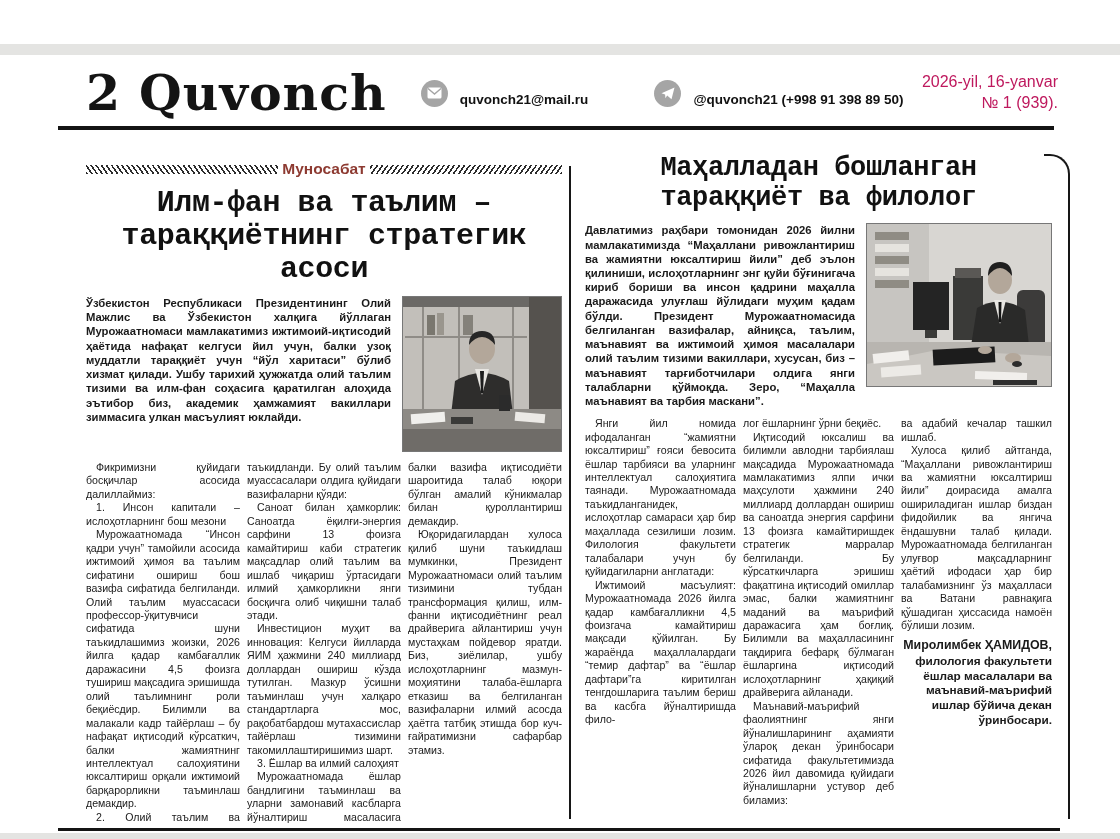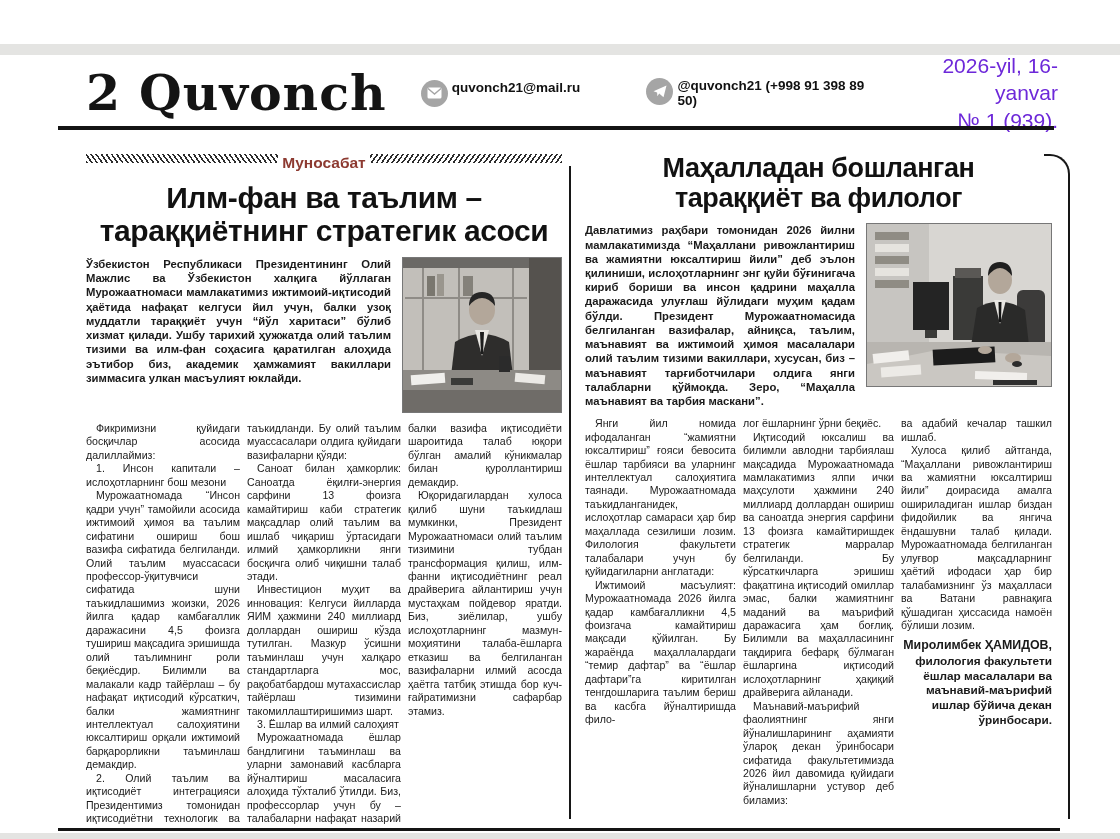--- a/index.html
+++ b/index.html
@@ -5,43 +5,43 @@
   html,body{margin:0;padding:0;background:#ffffff;}
   .page{position:relative;width:1120px;height:839px;background:#fff;overflow:hidden;
         font-family:"Liberation Sans",sans-serif;color:#1a1a1a;}
   
   .strip-top{position:absolute;top:44px;left:0;right:0;height:11px;background:#e4e4e2;}
   .strip-bottom{position:absolute;bottom:0;left:0;right:0;height:6px;background:#e4e4e2;}
   
   .hdr{position:absolute;top:60px;left:86px;right:62px;height:66px;display:flex;align-items:center;}
   .masthead{display:flex;align-items:baseline;gap:18px;font-family:"DejaVu Serif",serif;
             font-weight:bold;font-size:49px;letter-spacing:1px;color:#141414;line-height:1;}
-  .contact{display:flex;align-items:flex-start;gap:4px;font-weight:bold;font-size:13.5px;color:#111;}
+  .contact{display:flex;align-items:flex-end;gap:12px;font-weight:bold;font-size:13.5px;color:#111;}
   .contact.email{margin-left:34px;}
   .contact.tg{margin-left:66px;}
   .cicon{width:27px;height:27px;border-radius:50%;background:#a5a5a5;display:flex;
          align-items:center;justify-content:center;flex:none;}
-  .dateblock{margin-left:auto;text-align:right;font-size:21px;line-height:1.3;color:#6d28d9;}
+  .dateblock{margin-left:auto;text-align:right;font-size:16px;line-height:1.3;color:#be185d;}
   .hdr-rule{position:absolute;top:126px;left:58px;right:66px;height:4px;background:#141414;}
   
   .main{position:absolute;top:150px;left:86px;right:50px;bottom:14px;display:flex;}
   .art{display:flex;flex-direction:column;min-height:0;}
   .art.left{width:476px;flex:none;}
   .art.right{flex:1;position:relative;padding:0 18px 0 6px;}
   .divider-v{width:2px;background:#171717;margin:16px 8px 6px 7px;flex:none;}
   .right-corner{position:absolute;top:4px;right:0;bottom:6px;width:24px;
     border-top:2px solid #171717;border-right:2px solid #171717;border-top-right-radius:20px;}
   
-  .section-row{display:flex;gap:4px;margin-top:4px;}
+  .section-row{display:flex;align-items:center;gap:4px;margin-top:10px;}
   .hatch{flex:1;height:9px;}
   .hatch.l{background:repeating-linear-gradient(55deg,#2c2c2c 0 1.6px,transparent 1.6px 4.2px);}
   .hatch.r{background:repeating-linear-gradient(-55deg,#2c2c2c 0 1.6px,transparent 1.6px 4.2px);}
   .section-label{font-weight:bold;font-size:15.5px;color:#8d3a31;}
   
-  .headline{font-weight:bold;text-align:center;color:#111;margin:9px 0 8px;line-height:1.1;letter-spacing:-0.4px;}
+  .headline{font-weight:bold;text-align:center;color:#111;margin:9px 0 8px;line-height:1.1;letter-spacing:-0.4px;font-family:Liberation Mono, monospace;}
   .art.left .headline{font-size:30px;text-align:center;}
   .art.right .headline{font-size:27px;margin-top:4px;}
   
   .lead-row{display:flex;gap:11px;align-items:flex-start;}
   .lead{flex:1;font-weight:bold;font-size:11.3px;line-height:1.26;text-align:justify;margin:2px 0 0;}
   .photo{flex:none;border:1px solid #777;line-height:0;background:#c9c9c9;}
   
   .cols{display:flex;gap:7px;margin-top:9px;flex:1;min-height:0;overflow:hidden;}
   .col{flex:1;overflow:hidden;}
   .para{font-size:10.6px;line-height:1.27;text-align:justify;margin:0;text-indent:10px;

